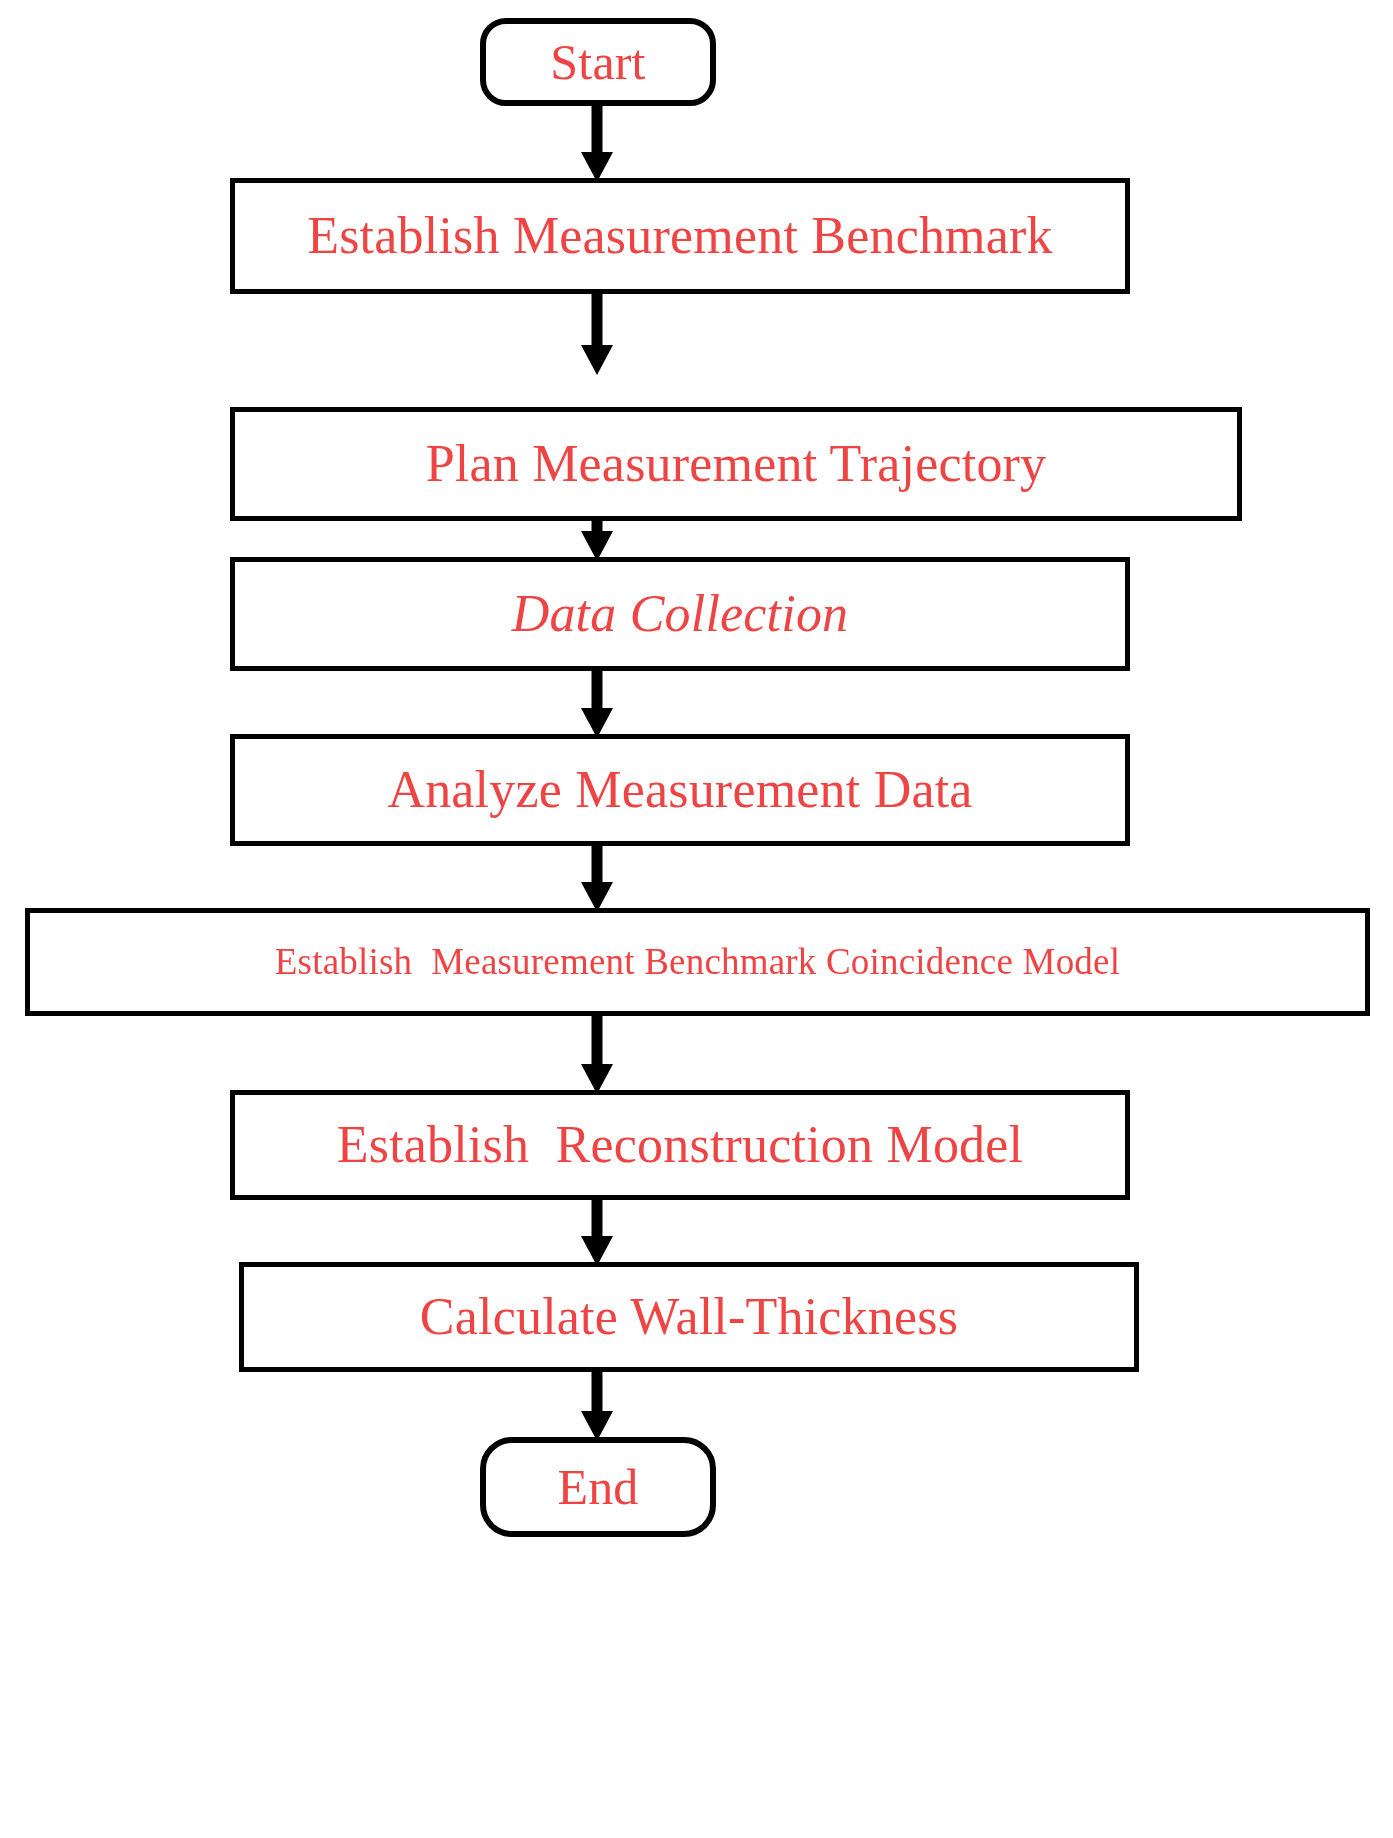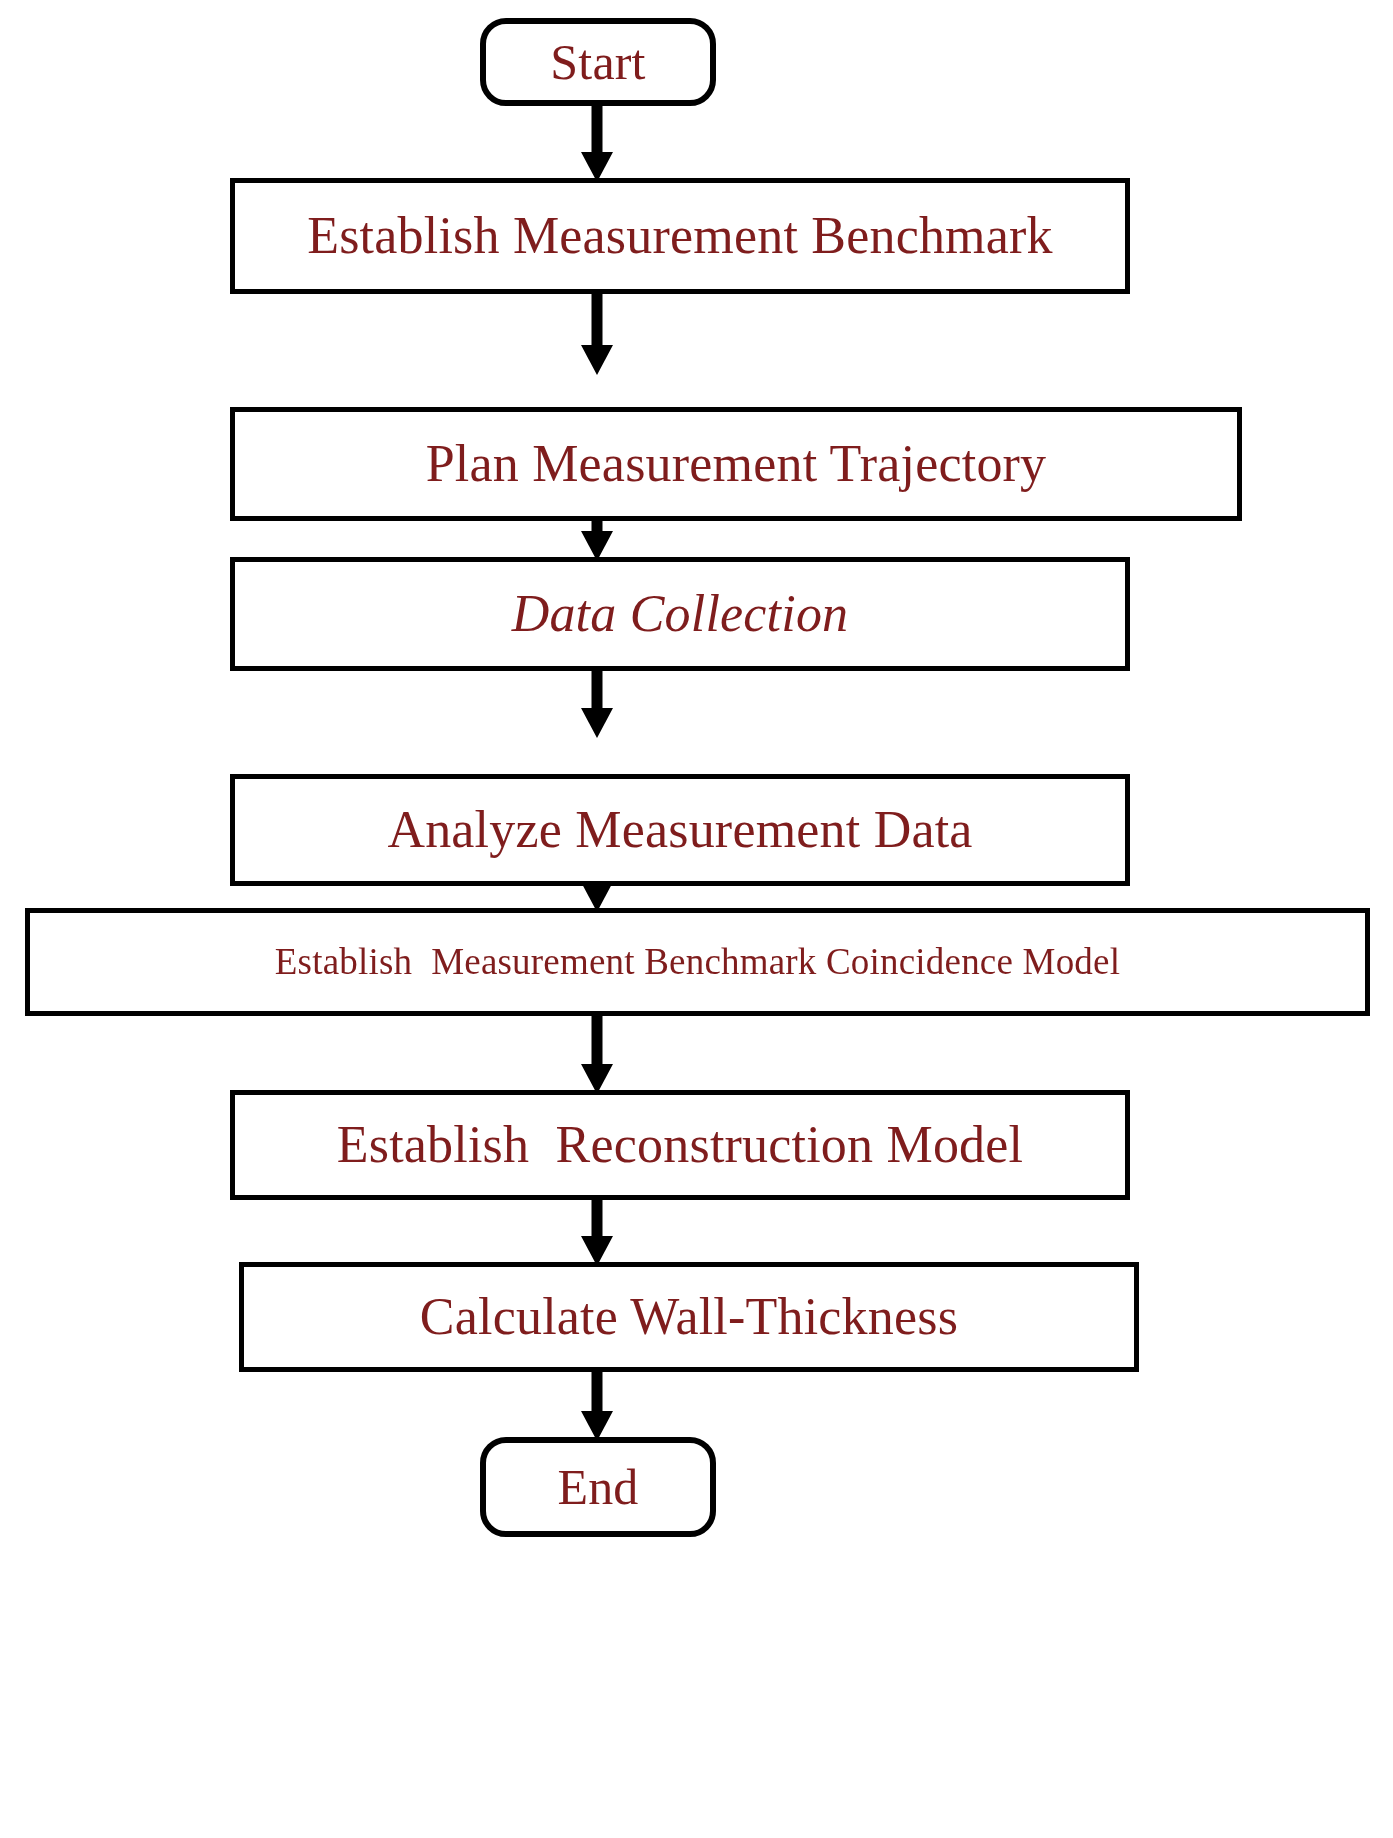--- a/index.html
+++ b/index.html
@@ -26,21 +26,21 @@
     align-items: center;
     justify-content: center;
     text-align: center;
   }
   .node.terminal {
     border-radius: 26px;
     border-width: 6px;
   }
   .node-label {
     font-family: "Liberation Serif", "DejaVu Serif", serif;
-    color: #7f1d1d;
+    color: #ef4444;
     font-size: 52px;
     line-height: 1.05;
     letter-spacing: 0.2px;
     white-space: pre;
   }
   .node.terminal .node-label {
     font-size: 50px;
   }
   .node.wide .node-label {
     font-size: 37px;
@@ -110,28 +110,28 @@
     </div>
     <div class="node" style="left: 230px; top: 178px; width: 900px; height: 116px;">
       <span class="node-label">Establish Measurement Benchmark</span>
     </div>
     <div class="node" style="left: 230px; top: 371px; width: 1012px; height: 114px; margin-top: 36px;">
       <span class="node-label">Plan Measurement Trajectory</span>
     </div>
     <div class="node" style="left: 230px; top: 557px; width: 900px; height: 114px; font-style: italic;">
       <span class="node-label">Data Collection</span>
     </div>
-    <div class="node" style="left: 230px; top: 734px; width: 900px; height: 112px; margin-top: 40px;">
+    <div class="node" style="left: 230px; top: 734px; width: 900px; height: 112px;">
       <span class="node-label">Analyze Measurement Data</span>
     </div>
     <div class="node wide" style="left: 25px; top: 908px; width: 1345px; height: 108px;">
       <span class="node-label">Establish  Measurement Benchmark Coincidence Model</span>
     </div>
     <div class="node" style="left: 230px; top: 1090px; width: 900px; height: 110px;">
       <span class="node-label">Establish  Reconstruction Model</span>
     </div>
     <div class="node" style="left: 230px; top: 1262px; width: 900px; height: 110px; margin-left: 9px;">
       <span class="node-label">Calculate Wall-Thickness</span>
     </div>
-    <div class="node terminal" style="left: 480px; top: 1437px; width: 236px; height: 100px;">
+    <div class="node terminal" style="left: 480px; top: 1437px; width: 236px; height: 100px; border-radius: 32px;">
       <span class="node-label">End</span>
     </div>
   </div>
 
 </body></html>

